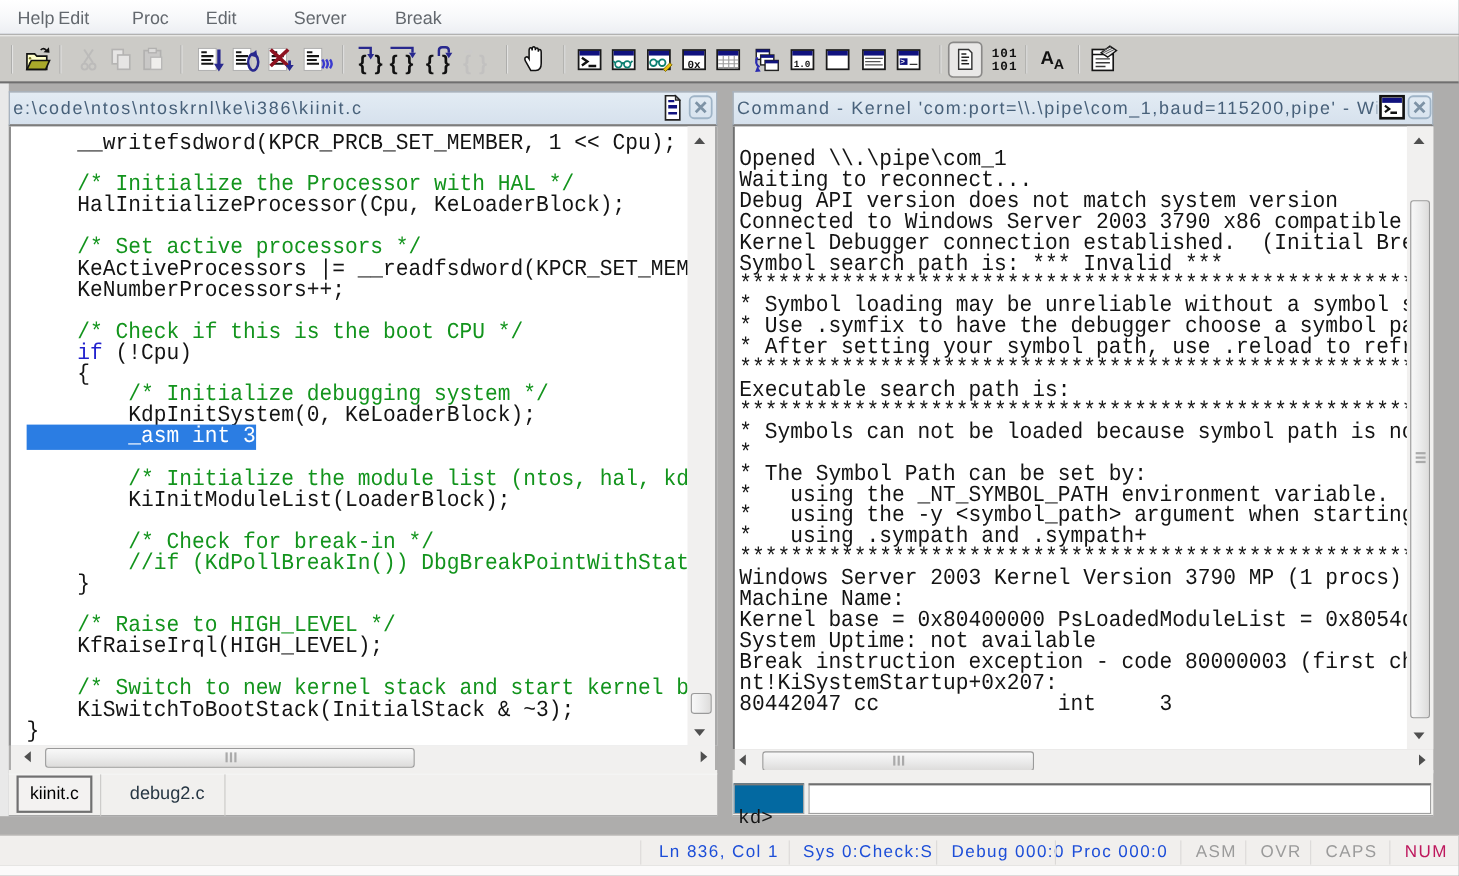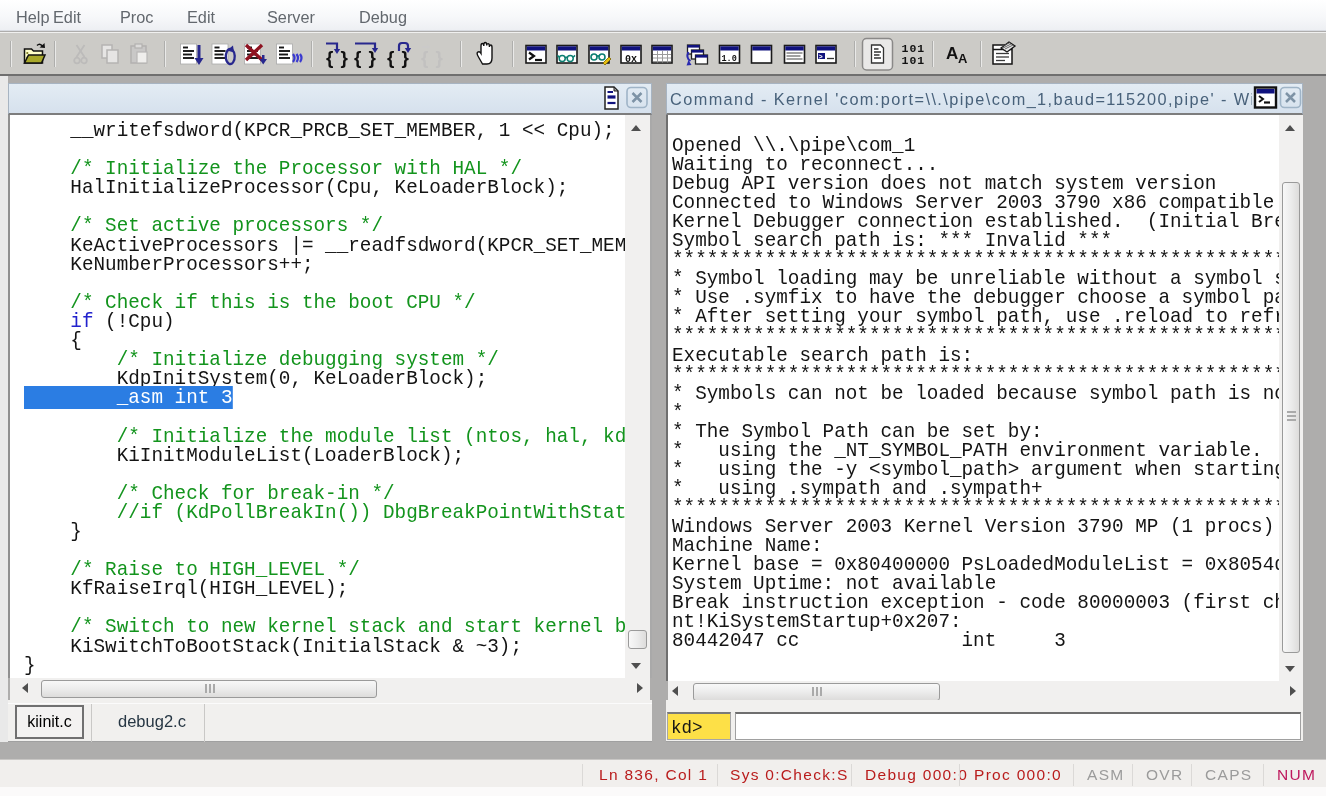--- a/index.html
+++ b/index.html
@@ -29,37 +29,37 @@
 .al{border-top:5.5px solid transparent;border-bottom:5.5px solid transparent;border-right:6.5px solid #4f4f4f}
 .ar{border-top:5.5px solid transparent;border-bottom:5.5px solid transparent;border-left:6.5px solid #4f4f4f}
 .gripv{position:absolute;width:9px;height:2px;background:#aaa}
 .griph{position:absolute;width:2px;height:9px;background:#aaa}
 
 #tabstrip{position:absolute;left:8px;top:703px;width:644px;height:39px;background:#f1f0ee;border-top:1px solid #fbfbfb;border-bottom:1px solid #a0a0a0}
 .tab{position:absolute;font-size:16.5px;color:#273744}
 #tabactive{position:absolute;left:7px;top:1px;width:69px;height:34px;border:2px solid #707070;background:#f3f2f1;text-align:center;padding-top:6px}
 .tabsep{position:absolute;top:0;width:1px;height:38px;background:#c9c8c6}
 
-#kdlabel{position:absolute;left:667px;top:712px;width:64px;height:28px;background:#fde047;border:1px solid #a6a6a6;border-top:2px solid #7a7a7a;font-family:"Liberation Mono",monospace;font-size:17.5px;color:#151515;padding:4px 0 0 3px}
+#kdlabel{position:absolute;left:667px;top:712px;width:64px;height:28px;background:#0369a1;border:1px solid #a6a6a6;border-top:2px solid #7a7a7a;font-family:"Liberation Mono",monospace;font-size:17.5px;color:#151515;padding:20px 0 0 3px}
 #kdinput{position:absolute;left:735px;top:712px;width:566px;height:28px;background:#fff;border:1px solid #a0a0a0;border-top:2px solid #6f6f6f}
 
 #statusbar{position:absolute;left:0;top:759px;width:1326px;height:28px;background:#f1efed;border-top:1px solid #c9c7c5}
 #statusbot{position:absolute;left:0;top:787px;width:1326px;height:9px;background:#fbfafa}
-#statusbar .si{position:absolute;top:6px;font-size:15.5px;color:#b91c1c;white-space:nowrap;letter-spacing:1.3px}
+#statusbar .si{position:absolute;top:6px;font-size:15.5px;color:#1d4ed8;white-space:nowrap;letter-spacing:1.3px}
 #statusbar .sg{color:#9b9b9b}
 #statusbar .ssep{position:absolute;top:4px;width:1px;height:22px;background:#dbd9d7}
 </style></head>
 <body>
 <div id="menubar">
  <span style="left:16px">Help</span>
  <span style="left:53px">Edit</span>
  <span style="left:120px">Proc</span>
  <span style="left:187px">Edit</span>
  <span style="left:267px">Server</span>
- <span style="left:359px">Debug</span>
+ <span style="left:359px">Break</span>
 </div>
 <div id="toolbar">
  <div class="tsep" style="left:10px"></div>
  <div class="tsep" style="left:54px"></div>
  <div class="tsep" style="left:164px"></div>
  <div class="tsep" style="left:311px"></div>
  <div class="tsep" style="left:460px"></div>
  <div class="tsep" style="left:512px"></div>
  <div class="tsep" style="left:854px"></div>
  <div class="tsep" style="left:932px"></div>
@@ -287,20 +287,21 @@
     <path d="M -2 -6 L 6 -12 L 12 -8 L 4 -2 Z" fill="#e8e8e8" stroke="#151515" stroke-width="1.3"></path>
     <path d="M 0 -6 l 8 -4 M 2 -5 l 8 -4 M -1 -7.5 l 8 -4" stroke="#555" stroke-width="0.9" fill="none"></path>
   </g>
  </svg>
 </div>
 <div id="mdiline"></div>
 <div id="mdi"></div>
 <div id="leftstrip"></div>
 
 <div class="ptitle" style="left:8px;top:83px;width:644px;height:32px">
+  <div class="ptxt">e:\code\ntos\ntoskrnl\ke\i386\kiinit.c</div>
   <svg width="62" height="30" style="position:absolute;right:0px;top:1px">
     <path d="M 16 2 L 25 2 L 29 6 L 29 24 L 16 24 Z" fill="#fff" stroke="#222" stroke-width="1.5"></path>
     <path d="M 25 2 L 25 6 L 29 6 Z" fill="#999" stroke="#222" stroke-width="1"></path>
     <line x1="18.5" y1="7" x2="24" y2="7" stroke="#10127e" stroke-width="2"></line>
     <line x1="18.5" y1="12" x2="26.5" y2="12" stroke="#10127e" stroke-width="3.2"></line>
     <line x1="18.5" y1="18" x2="26.5" y2="18" stroke="#10127e" stroke-width="2.2"></line>
     <rect x="38" y="2.5" width="20" height="20" rx="4" fill="none" stroke="#9fb4c7" stroke-width="1.6"></rect>
     <path d="M 43.5 8 L 52.5 17 M 52.5 8 L 43.5 17" stroke="#7e93a6" stroke-width="2.5"></path>
   </svg>
 </div>

